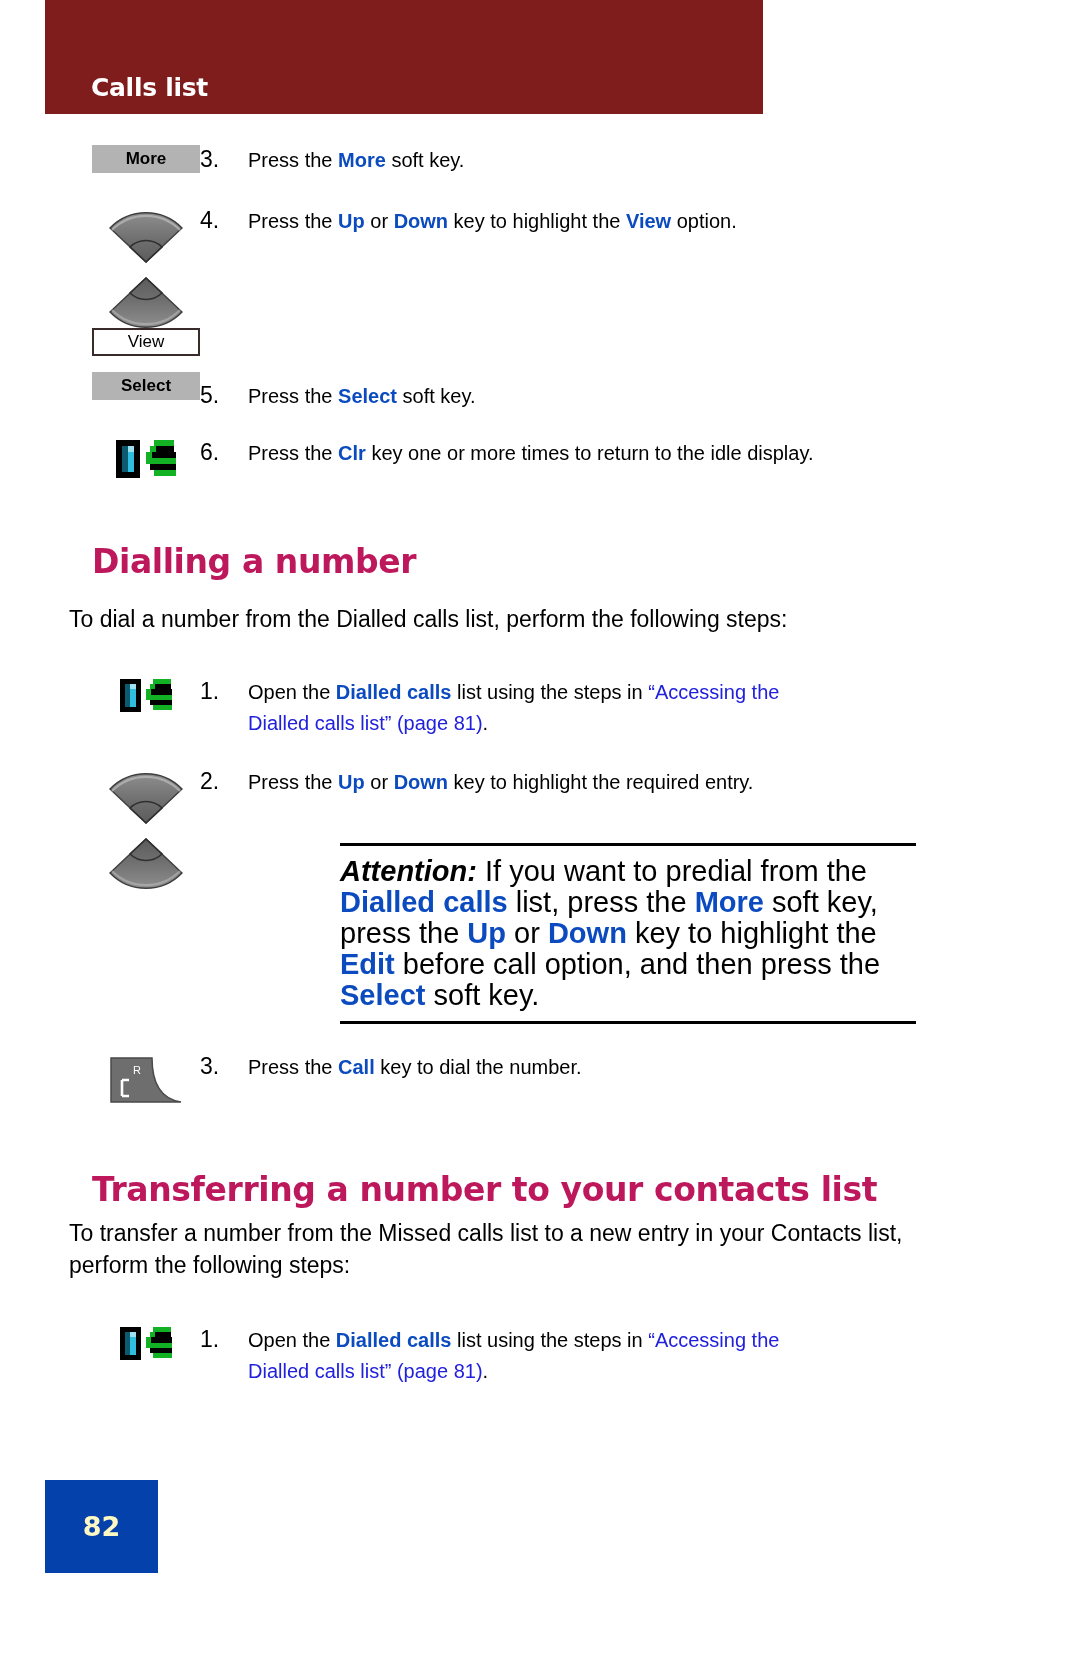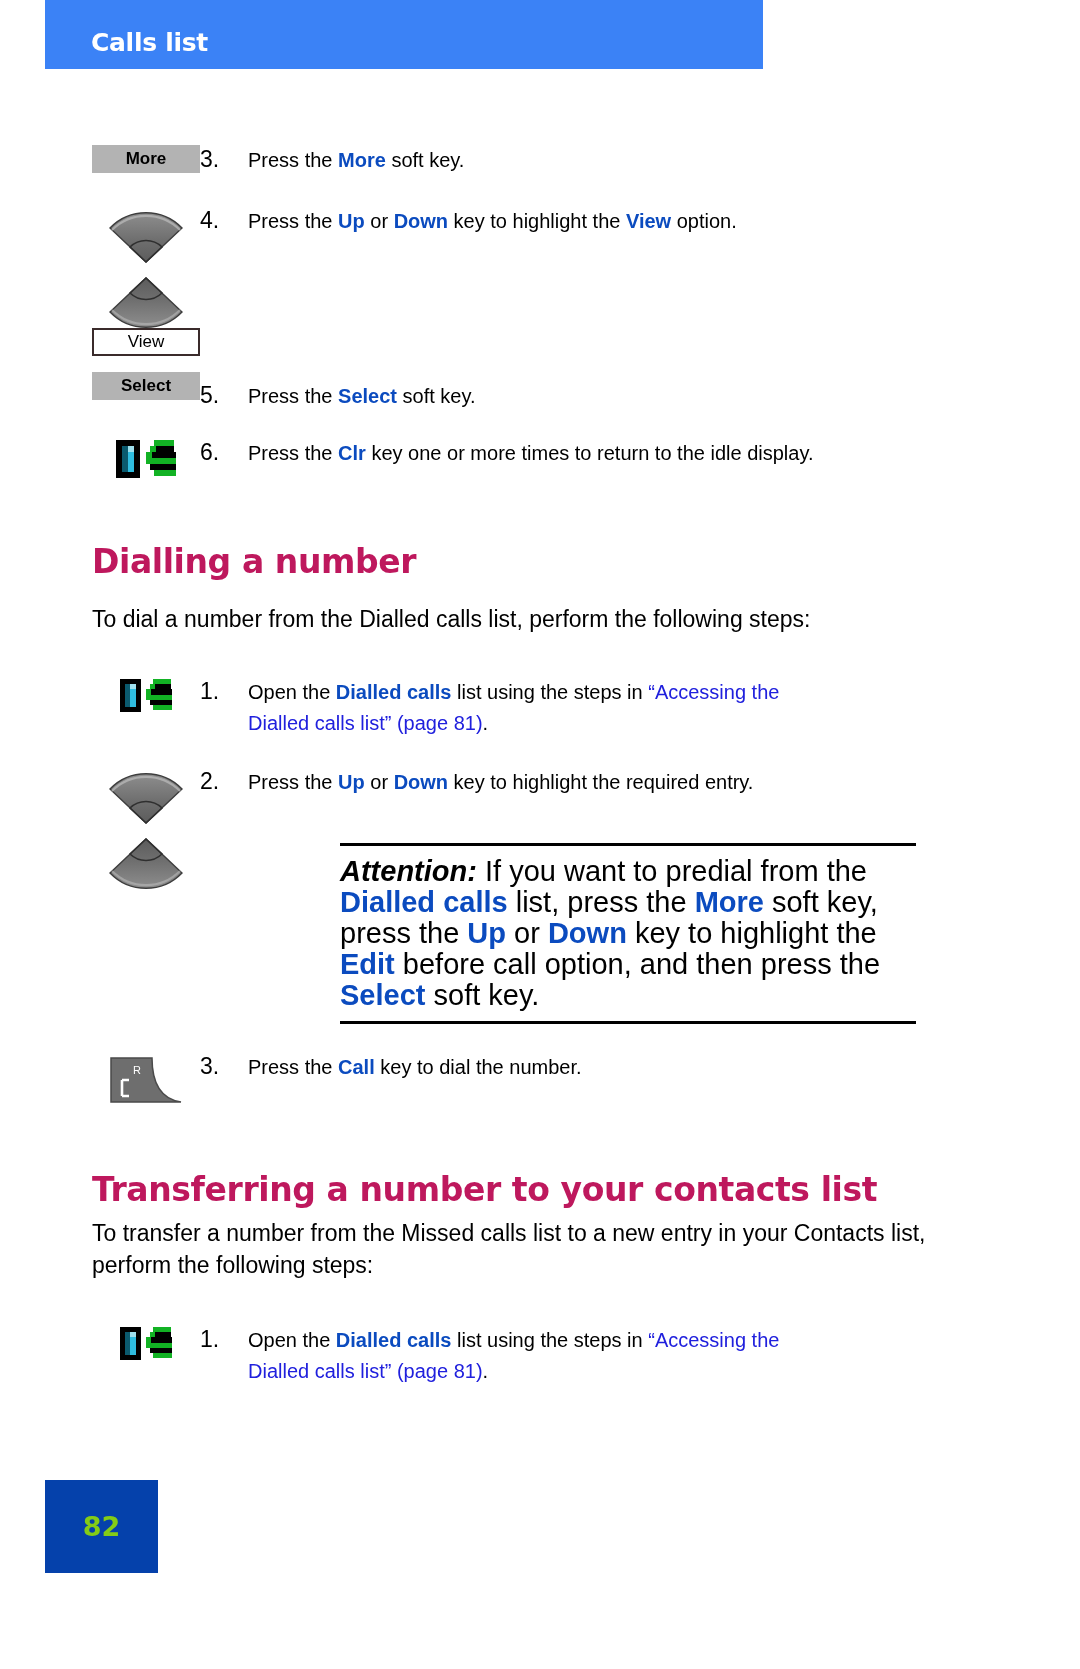--- a/index.html
+++ b/index.html
@@ -14,22 +14,22 @@
     font-family: "Liberation Sans", sans-serif;
     overflow: hidden;
   }
 
   
   .header-banner {
     position: absolute;
     left: 45px;
     top: 0;
     width: 718px;
-    height: 69px;
-    background: #3b82f6;
+    height: 114px;
+    background: #7f1d1d;
   }
   .header-title {
     position: absolute;
     left: 46px;
     bottom: 12px;
     color: #ffffff;
     font-size: 25px;
     font-weight: bold;
     letter-spacing: -0.3px;
     font-family: "DejaVu Sans", sans-serif;
@@ -122,21 +122,21 @@
     font-weight: bold;
     letter-spacing: -0.4px;
     font-family: "DejaVu Sans", sans-serif;
     padding-left: 92px;
   }
   p.body-text {
     margin: 0;
     font-size: 23px;
     line-height: 32px;
     color: #000;
-    padding-left: 92px;
+    padding-left: 69px;
     max-width: 880px;
   }
 
   
   .kw { color: #0b4bbf; font-weight: bold; }
   .xref { color: #2020dd; }
   .attn { font-weight: bold; font-style: italic; }
 
   
   .attention-block {
@@ -154,21 +154,21 @@
   }
 
   
   .footer-pagenum {
     position: absolute;
     left: 45px;
     top: 1480px;
     width: 113px;
     height: 93px;
     background: #0541ab;
-    color: #84cc16;
+    color: #fef9c3;
     font-size: 27px;
     font-weight: bold;
     display: flex;
     align-items: center;
     justify-content: center;
     font-family: "DejaVu Sans", sans-serif;
   }
 </style>
 </head>
 <body>

